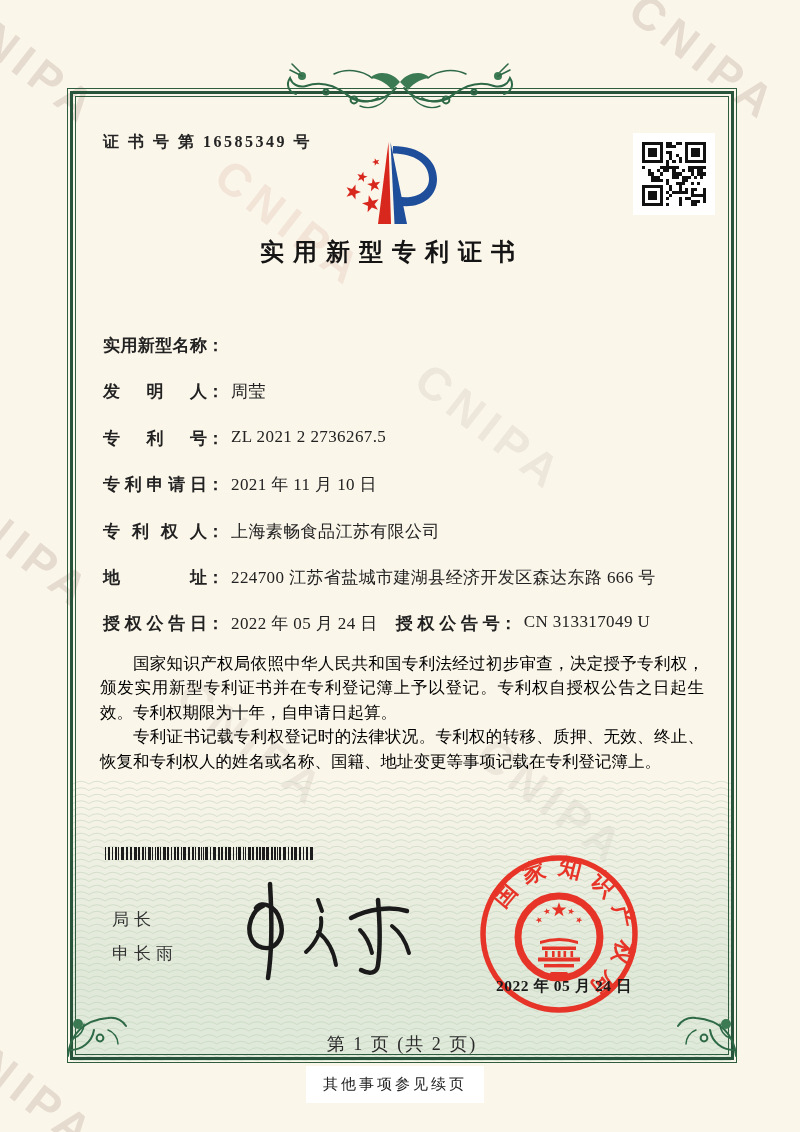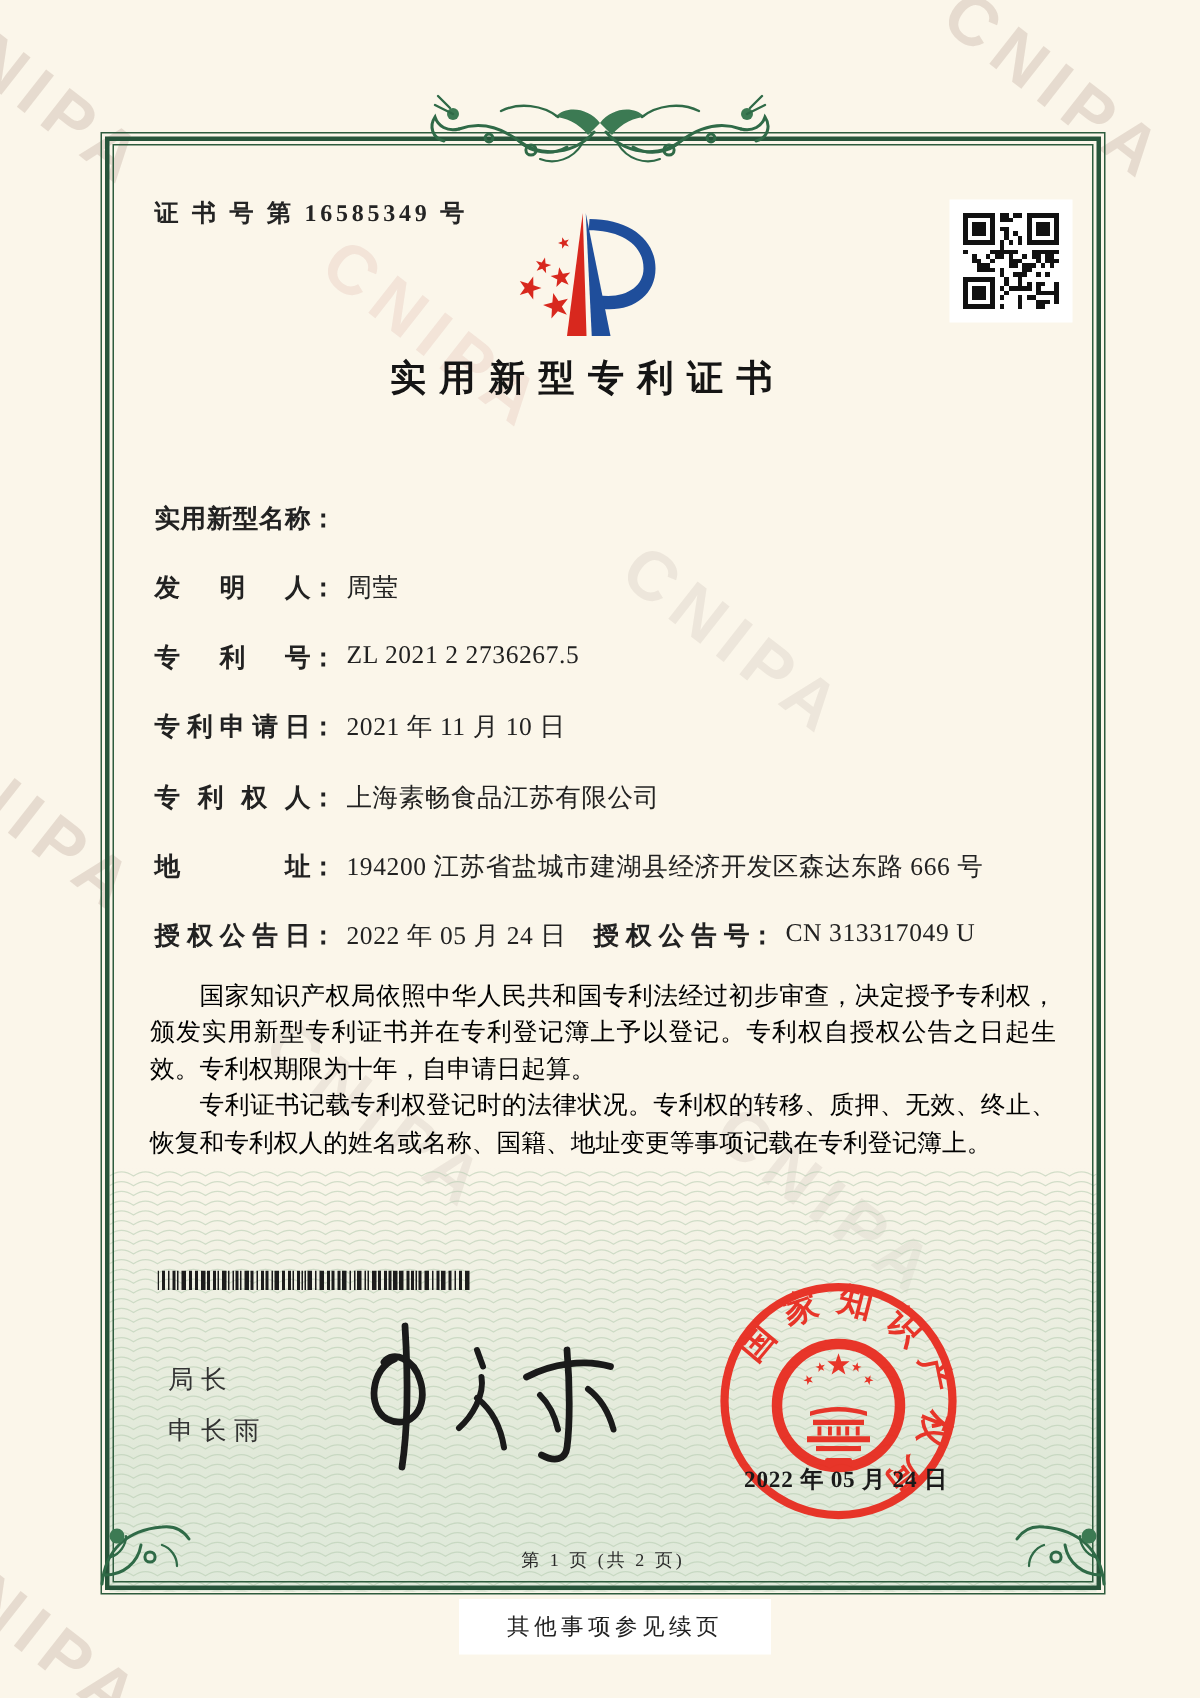--- a/index.html
+++ b/index.html
@@ -49,22 +49,22 @@
   
   .body-text{position:absolute;left:100px;top:652px;width:604px;font-size:16.5px;line-height:24.4px;text-align:justify;color:#000000;}
   .body-text p{margin:0;text-indent:2em;}
   
   .barcode{position:absolute;left:105px;top:847px;}
   .signer-title{position:absolute;left:112px;top:908px;font-size:17px;letter-spacing:5px;color:#333;}
   .signer-name{position:absolute;left:112px;top:942px;font-size:17px;letter-spacing:5px;color:#333;}
   .signature{position:absolute;left:233px;top:872px;}
   .seal{position:absolute;left:478px;top:853px;}
   .seal-date{position:absolute;left:489px;top:976px;width:150px;text-align:center;font-size:15.5px;letter-spacing:0.5px;color:#1a1a1a;font-weight:600;z-index:4;}
-  .page-num{position:absolute;left:67px;top:1032px;width:670px;text-align:center;font-size:12px;letter-spacing:2px;color:#2a2a2a;}
-  .note-box{position:absolute;left:306px;top:1066px;background:#ffffff;padding:9px 32px;font-size:15px;letter-spacing:3px;color:#222;z-index:4;}
+  .page-num{position:absolute;left:67px;top:1032px;width:670px;text-align:center;font-size:18px;letter-spacing:2px;color:#2a2a2a;}
+  .note-box{position:absolute;left:306px;top:1066px;background:#ffffff;padding:9px 17px;font-size:15px;letter-spacing:3px;color:#222;z-index:4;}
   .ornament{position:absolute;z-index:3;pointer-events:none;}
 </style>
 </head>
 <body>
 
 <div class="page">
 
   <span class="wm" style="left:-28px;top:-14px;">CNIPA</span>
   <span class="wm" style="left:652px;top:-18px;">CNIPA</span>
   <span class="wm" style="left:-34px;top:470px;">CNIPA</span>
@@ -425,21 +425,21 @@
           <span class="val">2021 年 11 月 10 日</span>
       </div>
       <div class="frow">
         <span class="lbl">专利权人</span>
           <span class="colon">：</span>
           <span class="val">上海素畅食品江苏有限公司</span>
       </div>
       <div class="frow">
         <span class="lbl">地址</span>
           <span class="colon">：</span>
-          <span class="val">194200 江苏省盐城市建湖县经济开发区森达东路 666 号</span>
+          <span class="val">224700 江苏省盐城市建湖县经济开发区森达东路 666 号</span>
       </div>
       <div class="frow">
         <span class="lbl">授权公告日</span>
           <span class="colon">：</span>
           <span class="val">2022 年 05 月 24 日</span>
         <span class="pair2">
           <span class="lbl">授权公告号</span>
             <span class="colon">：</span>
             <span class="val">CN 313317049 U</span>
         </span>

